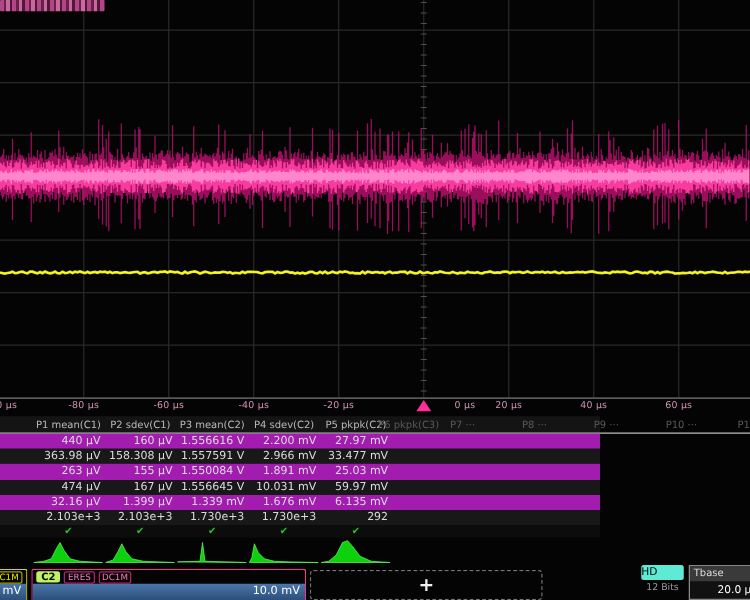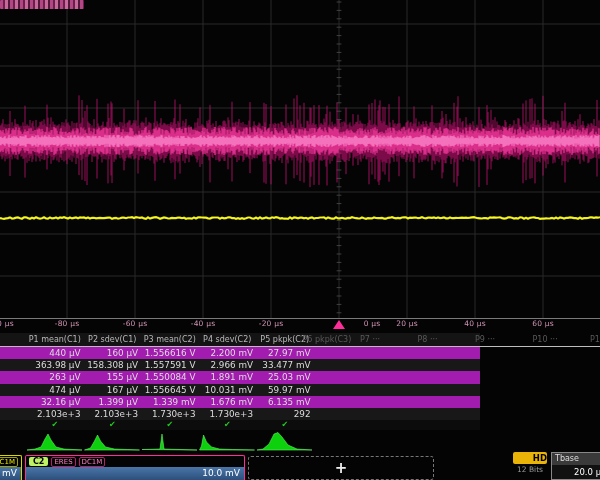--- a/index.html
+++ b/index.html
@@ -51,22 +51,22 @@
   #c2-tag{background:#bef264;color:#000;}
   .opt-badge{font-size:7px;line-height:8px;padding:0 2px;border:1px solid;border-radius:2px;white-space:nowrap;}
   .opt-badge.pink{color:#ff7cc0;border-color:#b3216d;}
   .opt-badge.yellow{color:#e8e800;border-color:#a0a000;}
   .value-row{height:13px;background:linear-gradient(#4a76a8,#2c4f7c);color:#fff;
     font-size:9px;line-height:13px;text-align:right;padding-right:4px;}
   #add-box{position:absolute;left:248px;top:1px;width:186px;height:24px;border:1px dashed #777;
     border-radius:3px;box-sizing:border-box;display:flex;align-items:center;justify-content:center;}
   #add-plus{color:#eee;font-size:15px;font-weight:bold;line-height:15px;}
   #acq{position:absolute;left:513px;top:-3px;width:34px;}
-  #hd-badge{width:34px;height:12px;background:#eab308;border-radius:2px;color:#000;
-    font-size:8.5px;font-weight:bold;line-height:12px;text-align:right;}
+  #hd-badge{width:34px;height:12px;background:#5eead4;border-radius:2px;color:#000;
+    font-size:8.5px;font-weight:normal;line-height:12px;text-align:left;}
   #acq-bits{margin-top:1px;color:#9a9a9a;font-size:7.5px;text-align:center;white-space:nowrap;}
   #tbase-box{position:absolute;left:551px;top:-3px;width:60px;height:28px;border:1px solid #888;
     background:#111;box-sizing:border-box;}
   #tbase-head{height:12px;background:#3a3a3a;color:#ddd;font-size:8px;line-height:12px;padding-left:3px;}
   #tbase-val{height:14px;color:#fff;font-size:8.5px;line-height:14px;padding-left:22px;white-space:nowrap;}
 </style>
 </head>
 <body>
 
 <div id="screen">

